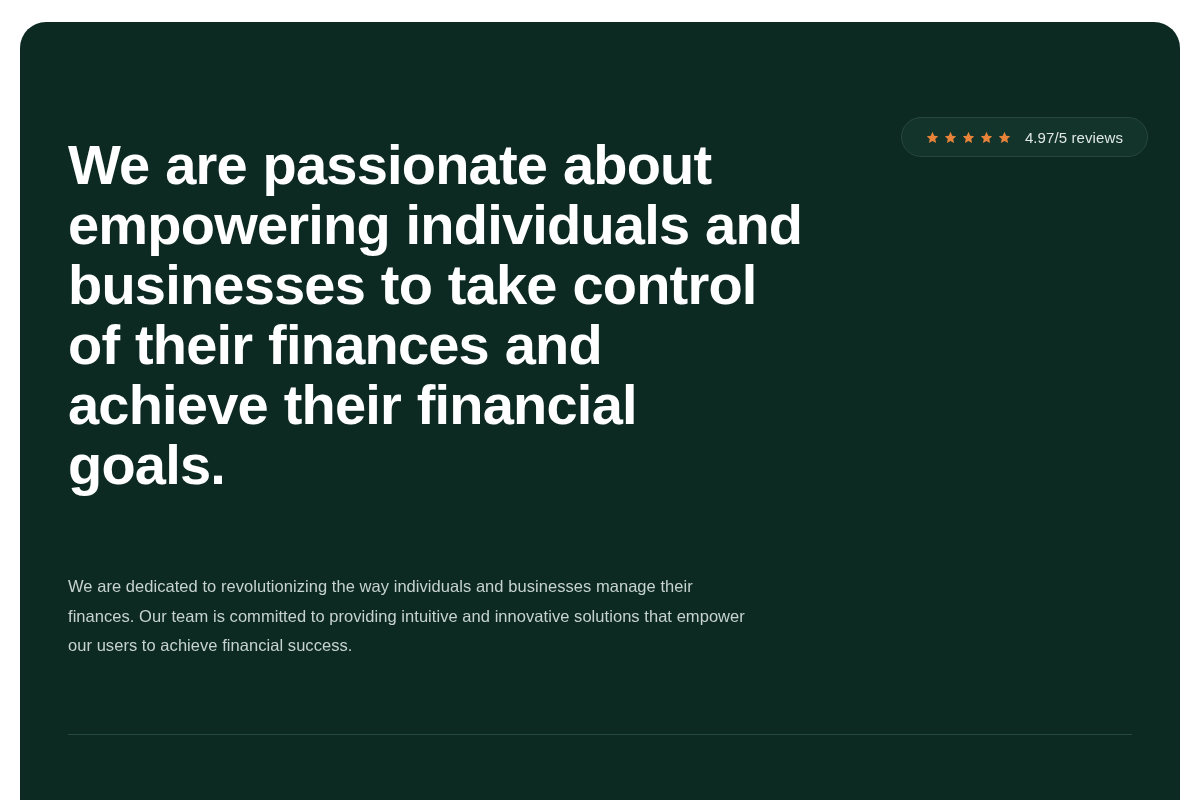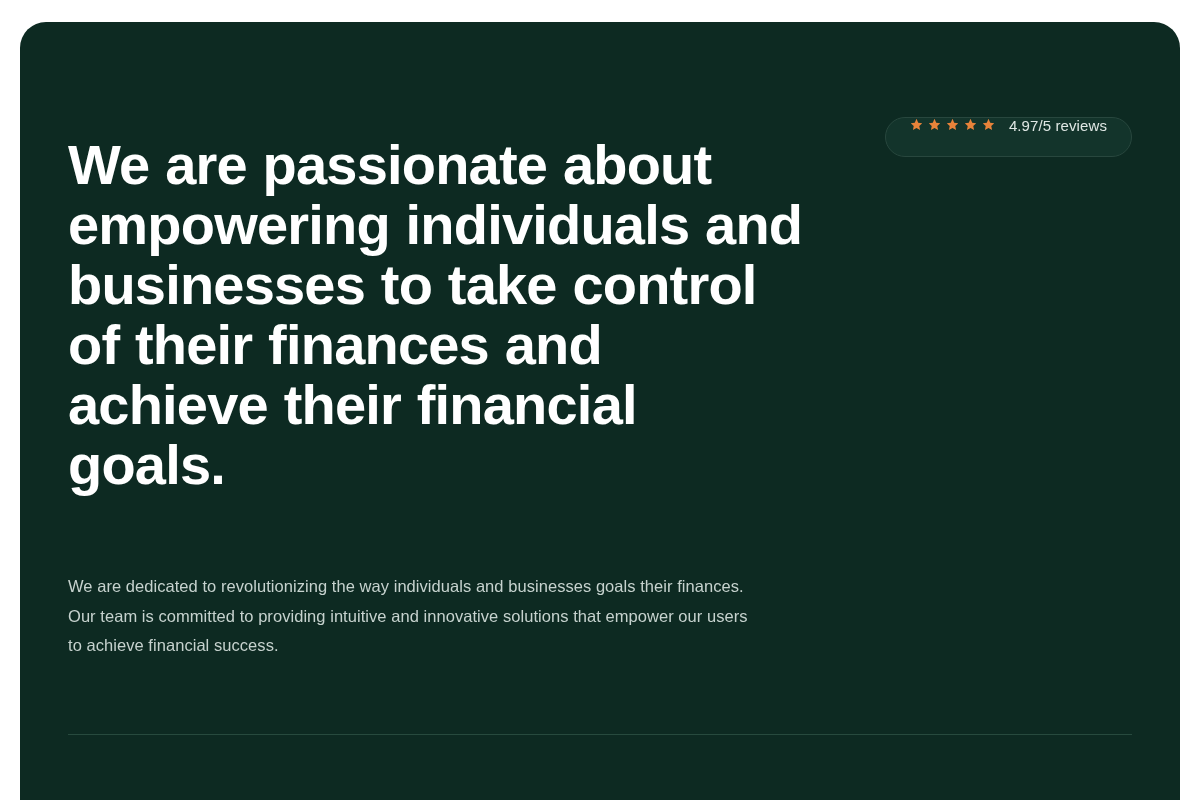--- a/index.html
+++ b/index.html
@@ -38,25 +38,25 @@
 
   .hero-inner {
     position: relative;
     width: 100%;
     height: 100%;
   }
 
   
   .rating-badge {
     position: absolute;
-    right: 48px;
+    right: 32px;
     top: 95px;
     height: 40px;
     display: flex;
-    align-items: flex-start;
+    align-items: center;
     gap: 14px;
     padding: 0 24px;
     border-radius: 999px;
     background: #13342b;
     border: 1px solid #28473e;
     white-space: nowrap;
   }
 
   .stars {
     display: flex;
@@ -152,20 +152,20 @@
             <svg viewBox="0 0 24 24" fill="currentColor" aria-hidden="true">
               <polygon points="12,1.6 15.2,8.6 22.6,9.5 17.1,14.6 18.6,22 12,18.3 5.4,22 6.9,14.6 1.4,9.5 8.8,8.6"></polygon>
             </svg>
           </span>
         </span>
         <span class="rating-text">4.97/5 reviews</span>
       </div>
 
       <h1 class="headline">We are passionate about empowering individuals and businesses to take control of their finances and achieve their financial goals.</h1>
 
-      <p class="body-copy">We are dedicated to revolutionizing the way individuals and businesses goals their finances. Our team is committed to providing intuitive and innovative solutions that empower our users to achieve financial success.</p>
+      <p class="body-copy">We are dedicated to revolutionizing the way individuals and businesses manage their finances. Our team is committed to providing intuitive and innovative solutions that empower our users to achieve financial success.</p>
 
       <hr class="divider">
 
     </div>
   </section>
 
 </div>
 
 </body></html>

